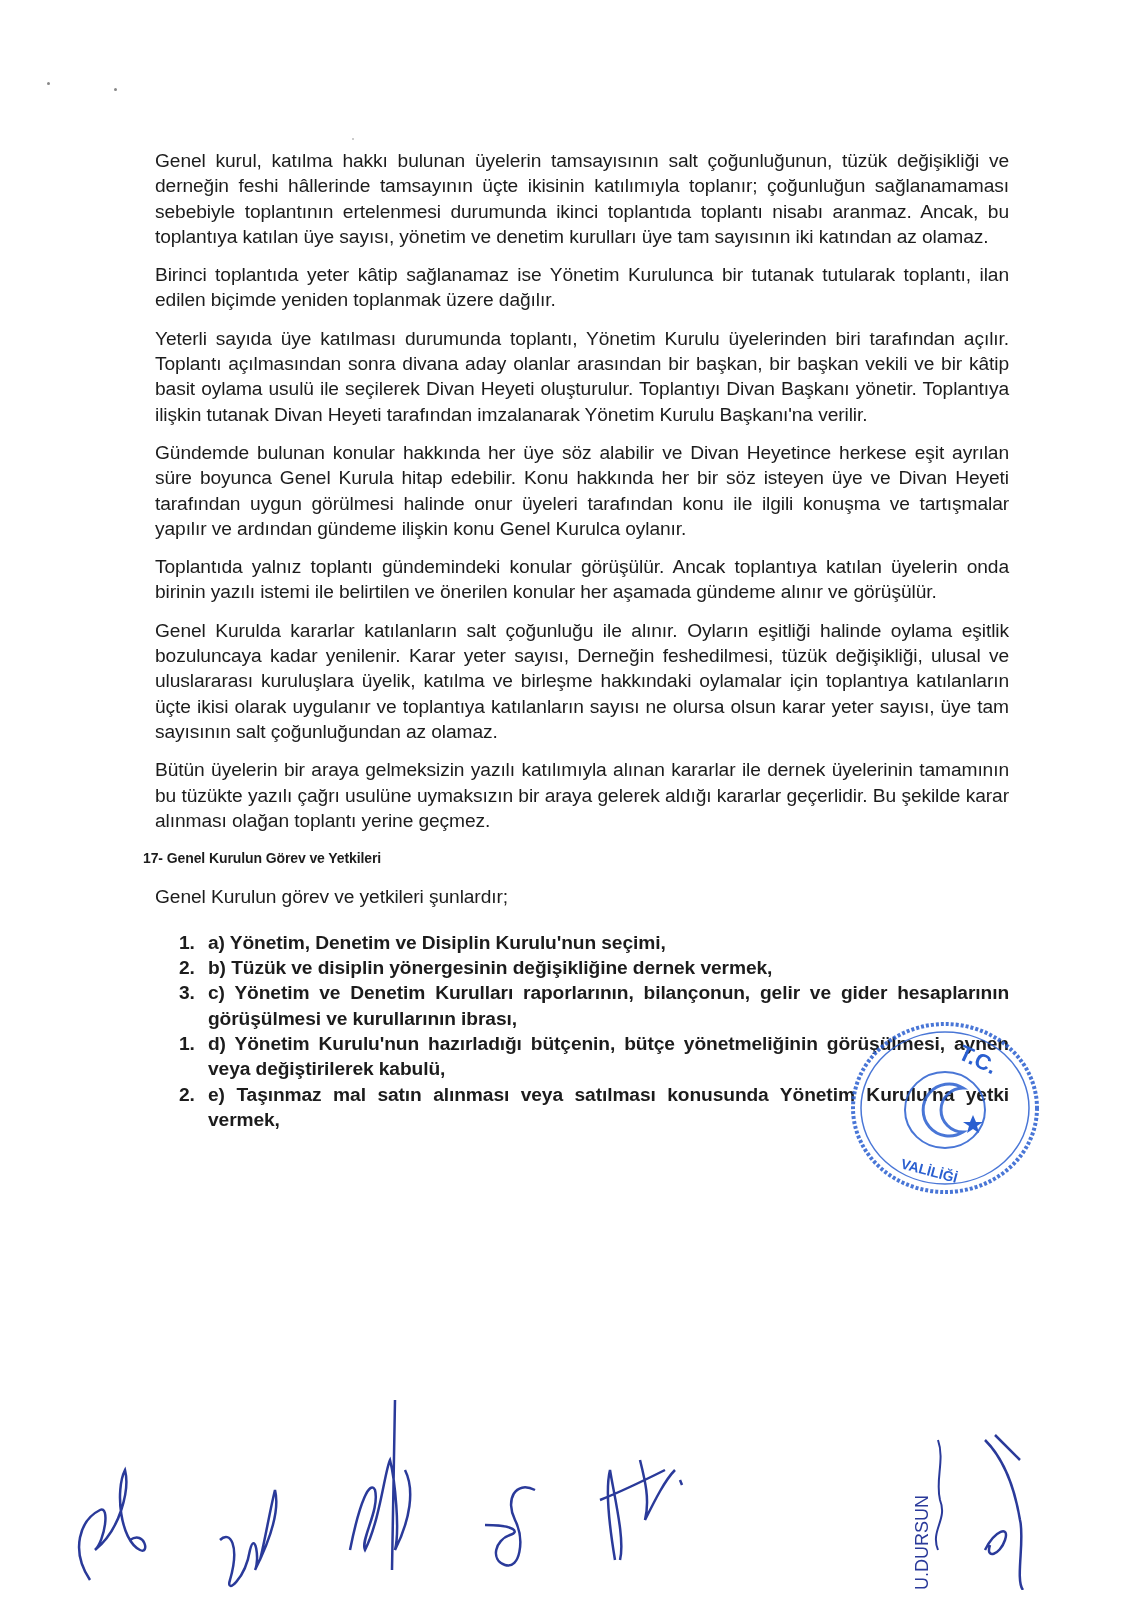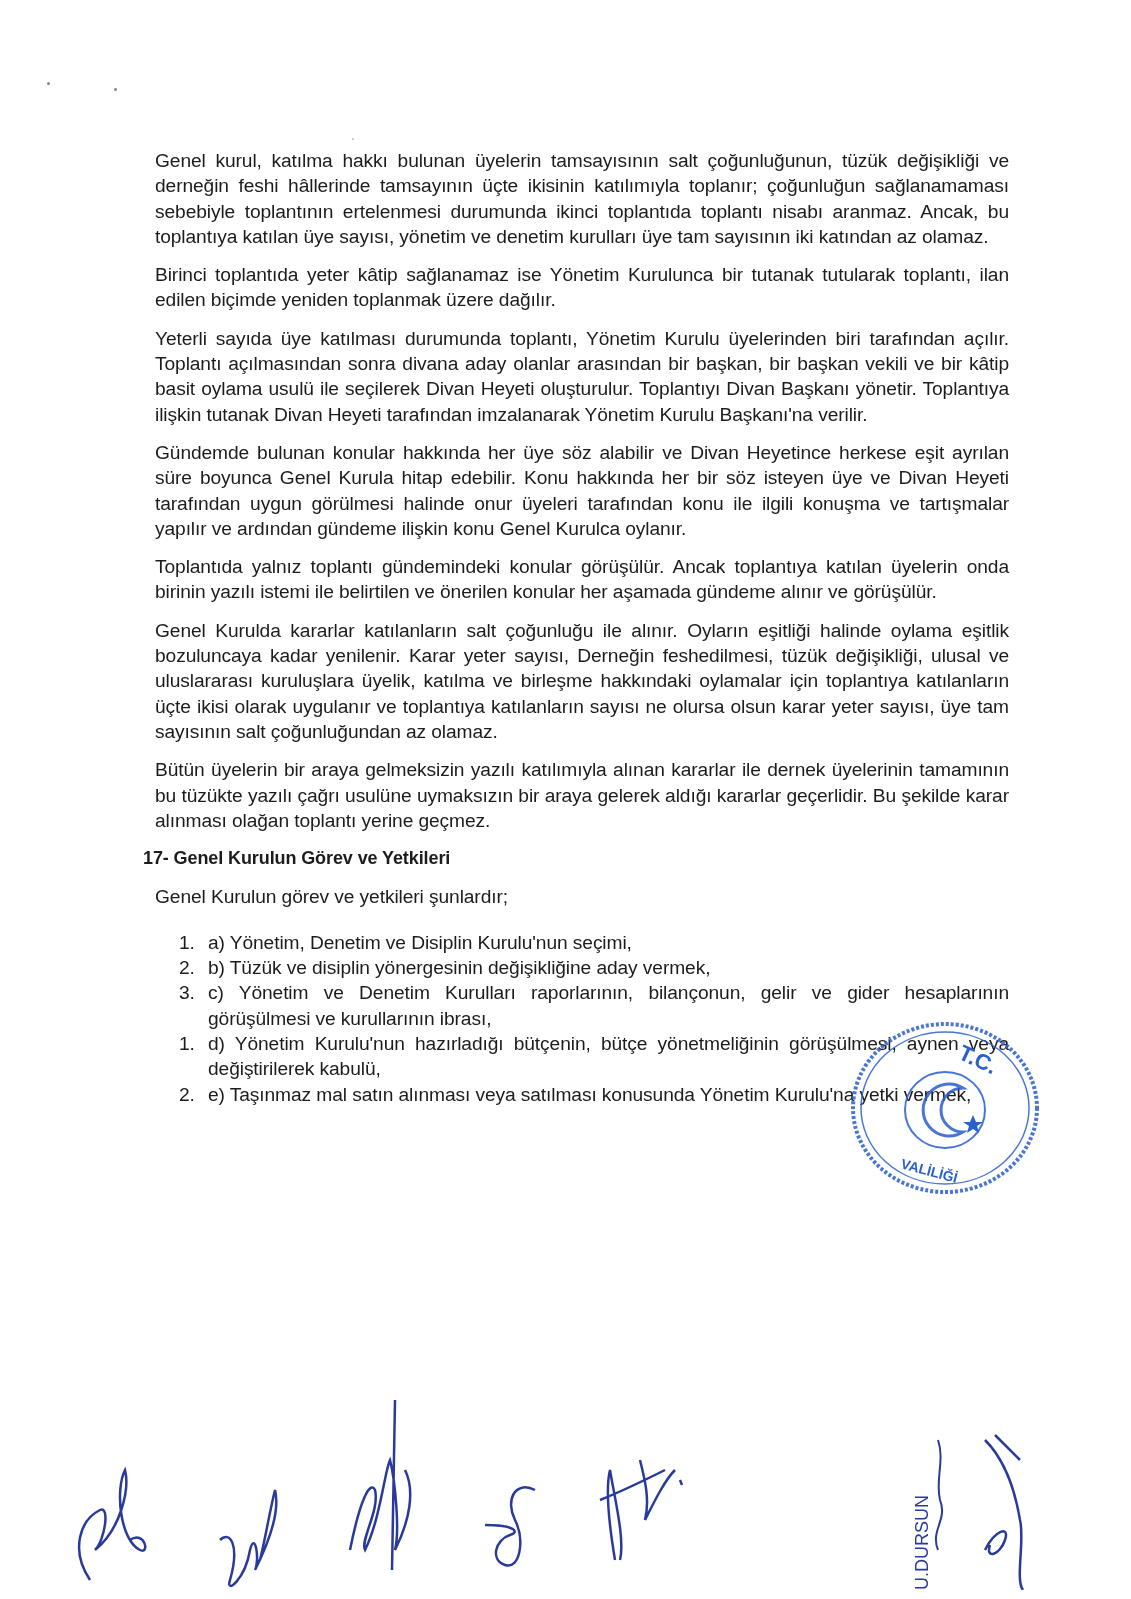--- a/index.html
+++ b/index.html
@@ -6,23 +6,23 @@
   body {
     width: 1131px; height: 1599px; position: relative; overflow: hidden;
     font-family: "Liberation Sans", sans-serif; color: #1c1c1c;
   }
   .speck { position: absolute; width: 3px; height: 3px; border-radius: 50%; background: #888; }
   .content {
     position: absolute; left: 143px; top: 148px; width: 866px;
     font-size: 19.2px; line-height: 25.3px; letter-spacing: -0.1px;
   }
   .para { margin: 0 0 13px 12px; text-align: justify; }
-  .heading { font-weight: bold; margin: 0 0 13px 0; font-size: 18px; }
+  .heading { font-weight: bold; margin: 0 0 13px 0; font-size: 14px; }
   ol.list { margin: 0; padding-left: 57px; }
-  ol.list li { padding-left: 8px; text-align: justify; }
+  ol.list li { padding-left: 8px; text-align: justify; font-weight: bold; }
   .standalone { margin: 14px 0 30px 0; }
   .stamp { position: absolute; left: 845px; top: 1018px; width: 195px; height: 180px; }
   .signatures { position: absolute; left: 0; top: 1430px; width: 1131px; height: 169px; }
   .sig { position: absolute; }
 </style>
 </head>
 <body>
 
 <div class="speck" style="left:47px;top:82px;"></div>
 <div class="speck" style="left:114px;top:88px;"></div>
@@ -35,21 +35,21 @@
   <p class="para">Gündemde bulunan konular hakkında her üye söz alabilir ve Divan Heyetince herkese eşit ayrılan süre boyunca Genel Kurula hitap edebilir. Konu hakkında her bir söz isteyen üye ve Divan Heyeti tarafından uygun görülmesi halinde onur üyeleri tarafından konu ile ilgili konuşma ve tartışmalar yapılır ve ardından gündeme ilişkin konu Genel Kurulca oylanır.</p>
   <p class="para">Toplantıda yalnız toplantı gündemindeki konular görüşülür. Ancak toplantıya katılan üyelerin onda birinin yazılı istemi ile belirtilen ve önerilen konular her aşamada gündeme alınır ve görüşülür.</p>
   <p class="para">Genel Kurulda kararlar katılanların salt çoğunluğu ile alınır. Oyların eşitliği halinde oylama eşitlik bozuluncaya kadar yenilenir. Karar yeter sayısı, Derneğin feshedilmesi, tüzük değişikliği, ulusal ve uluslararası kuruluşlara üyelik, katılma ve birleşme hakkındaki oylamalar için toplantıya katılanların üçte ikisi olarak uygulanır ve toplantıya katılanların sayısı ne olursa olsun karar yeter sayısı, üye tam sayısının salt çoğunluğundan az olamaz.</p>
   <p class="para">Bütün üyelerin bir araya gelmeksizin yazılı katılımıyla alınan kararlar ile dernek üyelerinin tamamının bu tüzükte yazılı çağrı usulüne uymaksızın bir araya gelerek aldığı kararlar geçerlidir. Bu şekilde karar alınması olağan toplantı yerine geçmez.</p>
 
   <div class="heading">17- Genel Kurulun Görev ve Yetkileri</div>
   <p class="para" style="margin-bottom:20px;">Genel Kurulun görev ve yetkileri şunlardır;</p>
 
   <ol class="list">
     <li>a) Yönetim, Denetim ve Disiplin Kurulu'nun seçimi,</li>
-    <li>b) Tüzük ve disiplin yönergesinin değişikliğine aday vermek,</li>
+    <li>b) Tüzük ve disiplin yönergesinin değişikliğine dernek vermek,</li>
     <li>c) Yönetim ve Denetim Kurulları raporlarının, bilançonun, gelir ve gider hesaplarının görüşülmesi ve kurullarının ibrası,</li>
   </ol>
 
 
   <ol class="list">
     <li>d) Yönetim Kurulu'nun hazırladığı bütçenin, bütçe yönetmeliğinin görüşülmesi, aynen veya değiştirilerek kabulü,</li>
     <li>e) Taşınmaz mal satın alınması veya satılması konusunda Yönetim Kurulu'na yetki vermek,</li>
   </ol>
 </div>
 

